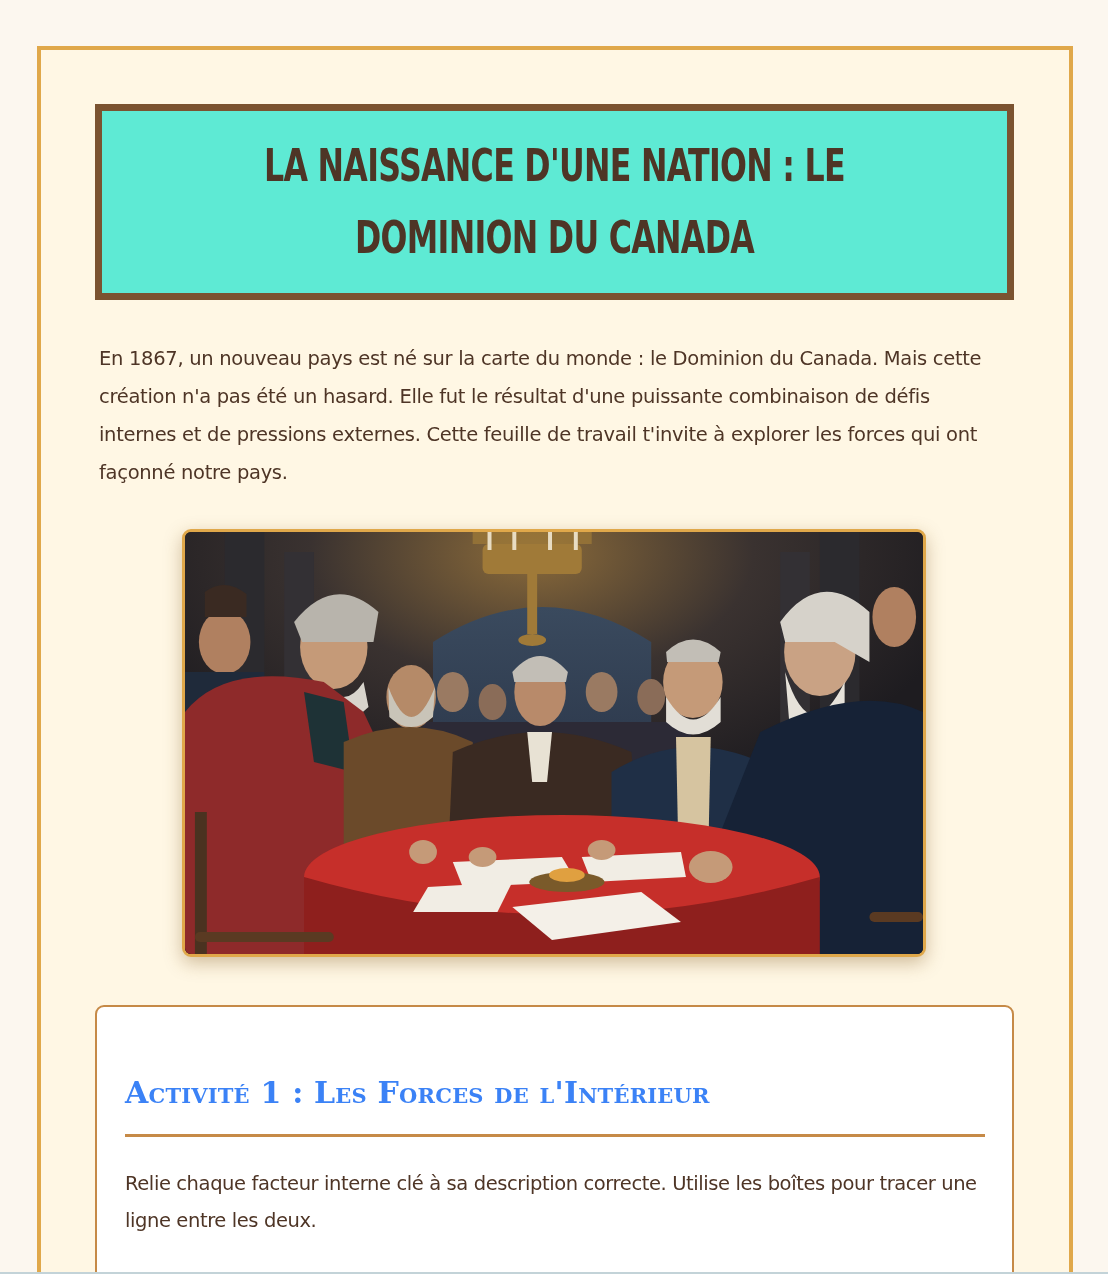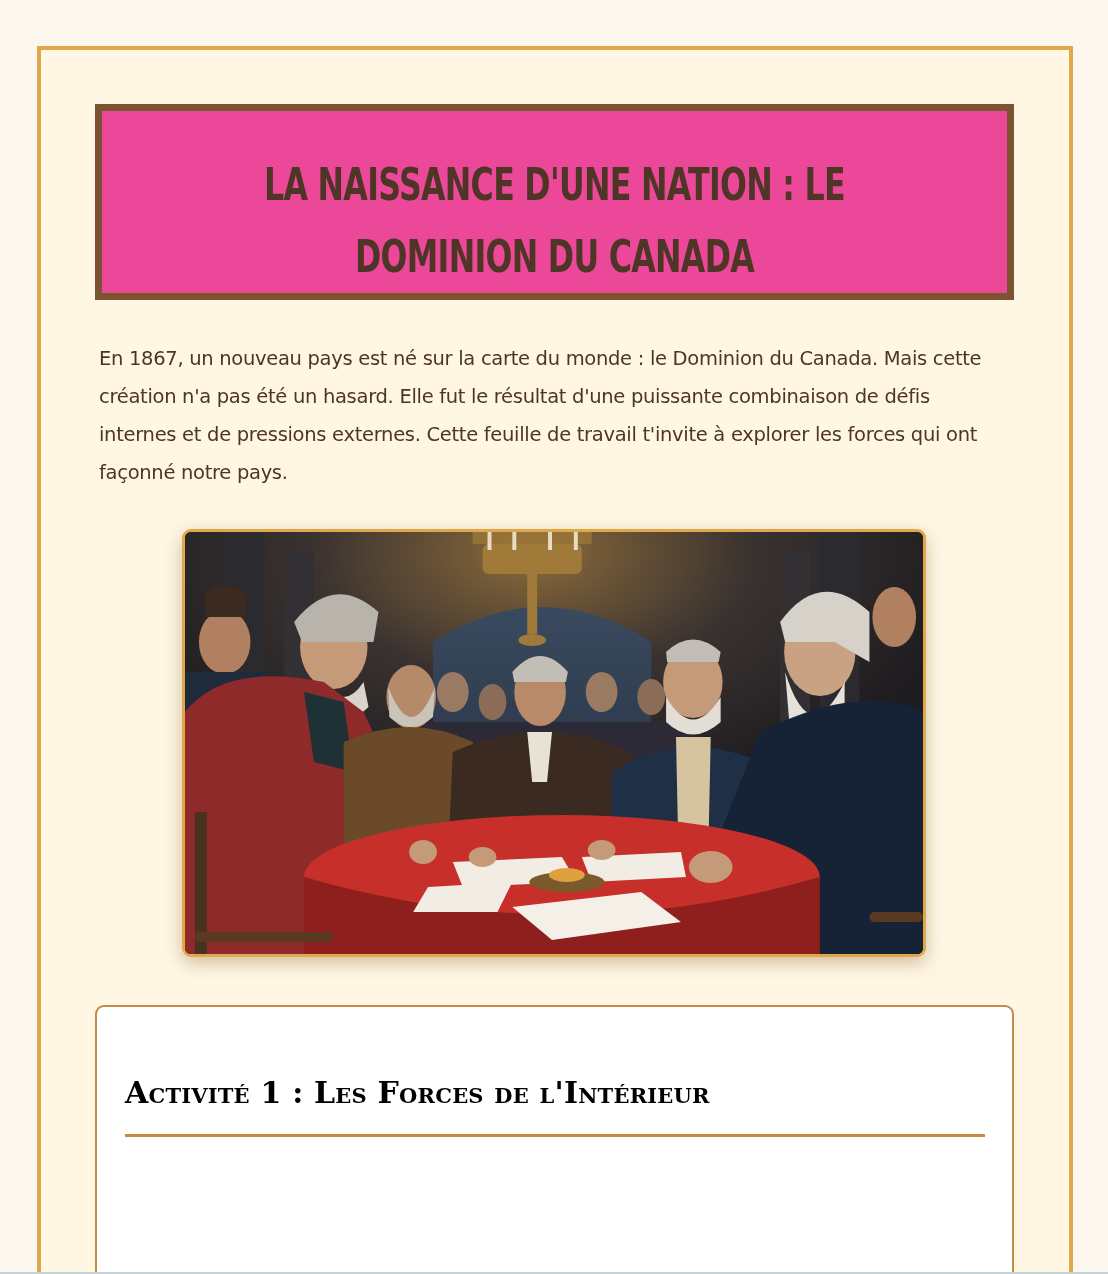--- a/index.html
+++ b/index.html
@@ -14,23 +14,23 @@
     position: absolute;
     left: 37px; top: 46px;
     width: 1036px; height: 1300px;
     background: #fff7e4;
     border: 4px solid #e0a84a;
   }
   .title-box {
     position: absolute;
     left: 54px; top: 54px;
     width: 919px; height: 196px;
-    background: #ec4899;
+    background: #5eead4;
     border: 7px solid #7b5330;
-    display: flex; align-items: flex-end; justify-content: center;
+    display: flex; align-items: center; justify-content: center;
     text-align: center;
     padding: 0 24px;
   }
   .title-box h1 {
     font-family: "DejaVu Sans", sans-serif;
     font-weight: bold;
     font-size: 44px;
     line-height: 72px;
     letter-spacing: -1px;
     color: #4e3526;
@@ -69,21 +69,21 @@
     padding: 0 28px;
   }
   .card h2 {
     position: absolute;
     left: 28px; top: 68px;
     font-family: "DejaVu Serif", serif;
     font-variant: small-caps;
     font-weight: bold;
     font-size: 30px;
     letter-spacing: 0.2px;
-    color: #000000;
+    color: #3b82f6;
   }
   .card .rule {
     position: absolute;
     left: 28px; top: 127px;
     width: 860px; height: 3px;
     background: #c68a47;
   }
   .card p {
     position: absolute;
     left: 28px; top: 158px;
@@ -202,16 +202,17 @@
 
       <rect x="10" y="280" width="12" height="142" fill="#4a3220"></rect>
       <rect x="10" y="400" width="140" height="10" rx="5" fill="#5a3a22"></rect>
       <rect x="690" y="380" width="54" height="10" rx="5" fill="#5a3a22"></rect>
     </svg>
   </div>
 
   <div class="card">
     <h2>Activité 1 : Les Forces de l'Intérieur</h2>
     <div class="rule"></div>
+    <p>Relie chaque facteur interne clé à sa description correcte. Utilise les boîtes pour tracer une ligne entre les deux.</p>
   </div>
 </div>
 
 <div class="viewport-edge"></div>
 
 </body></html>

